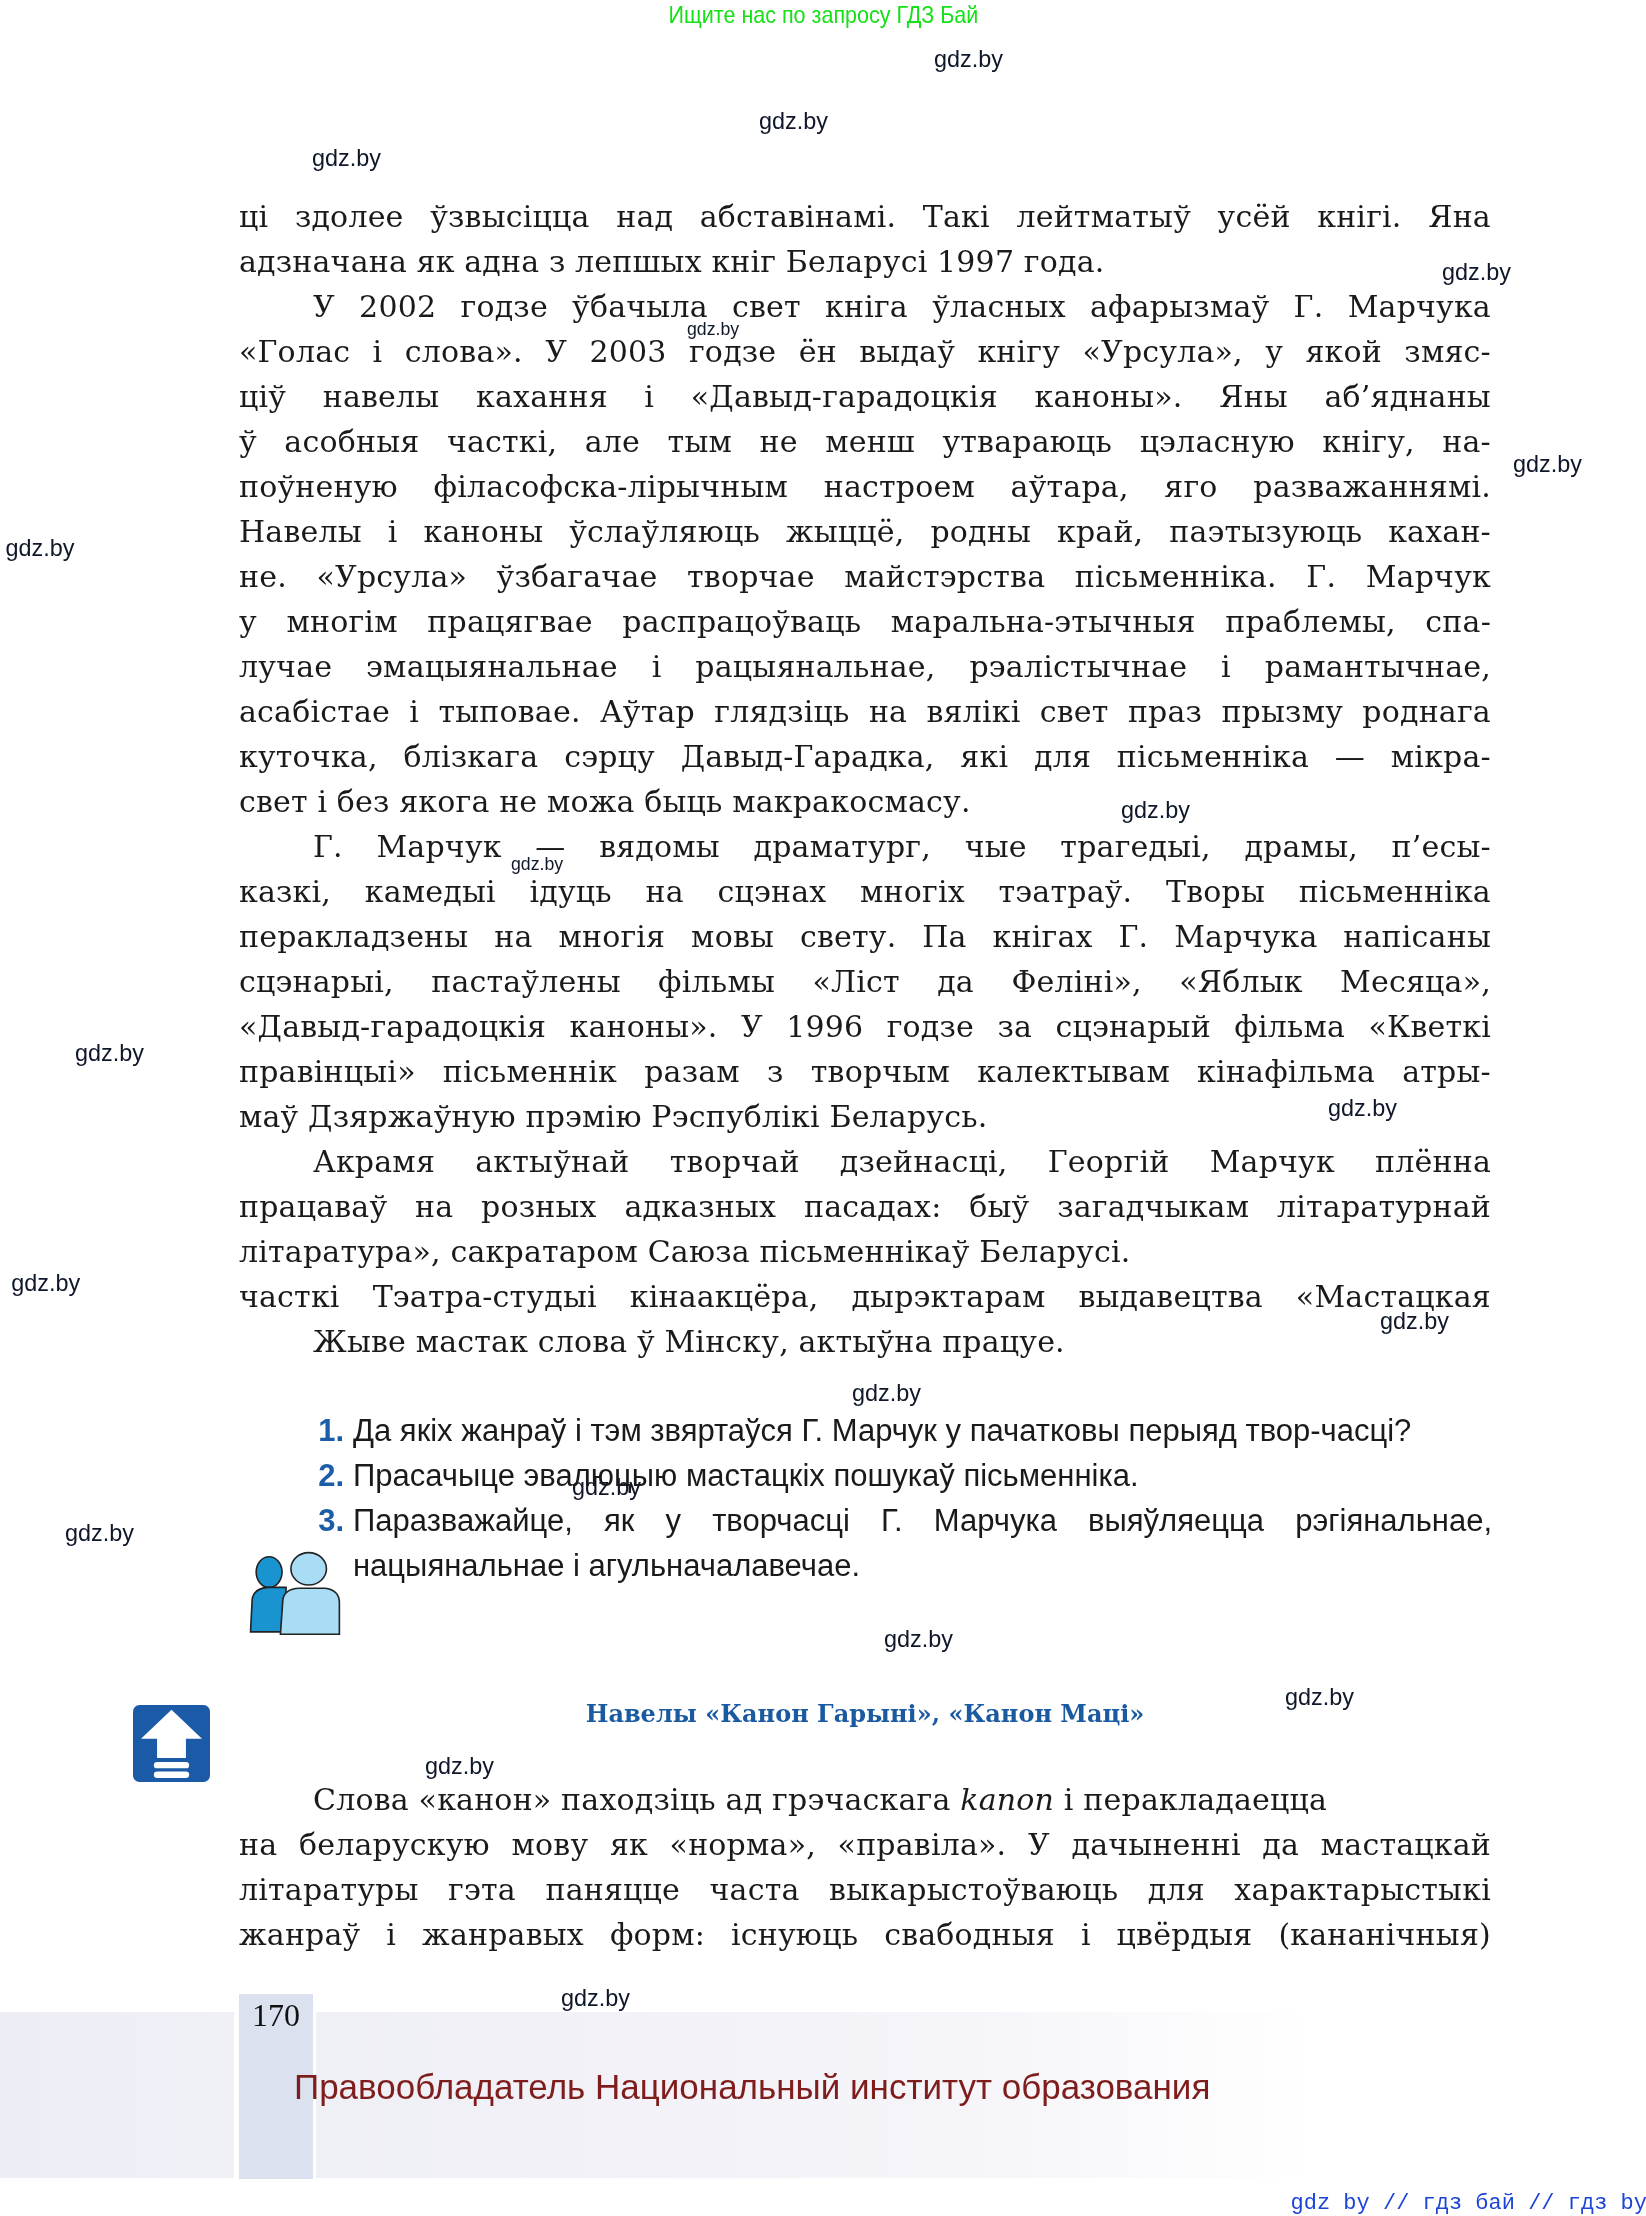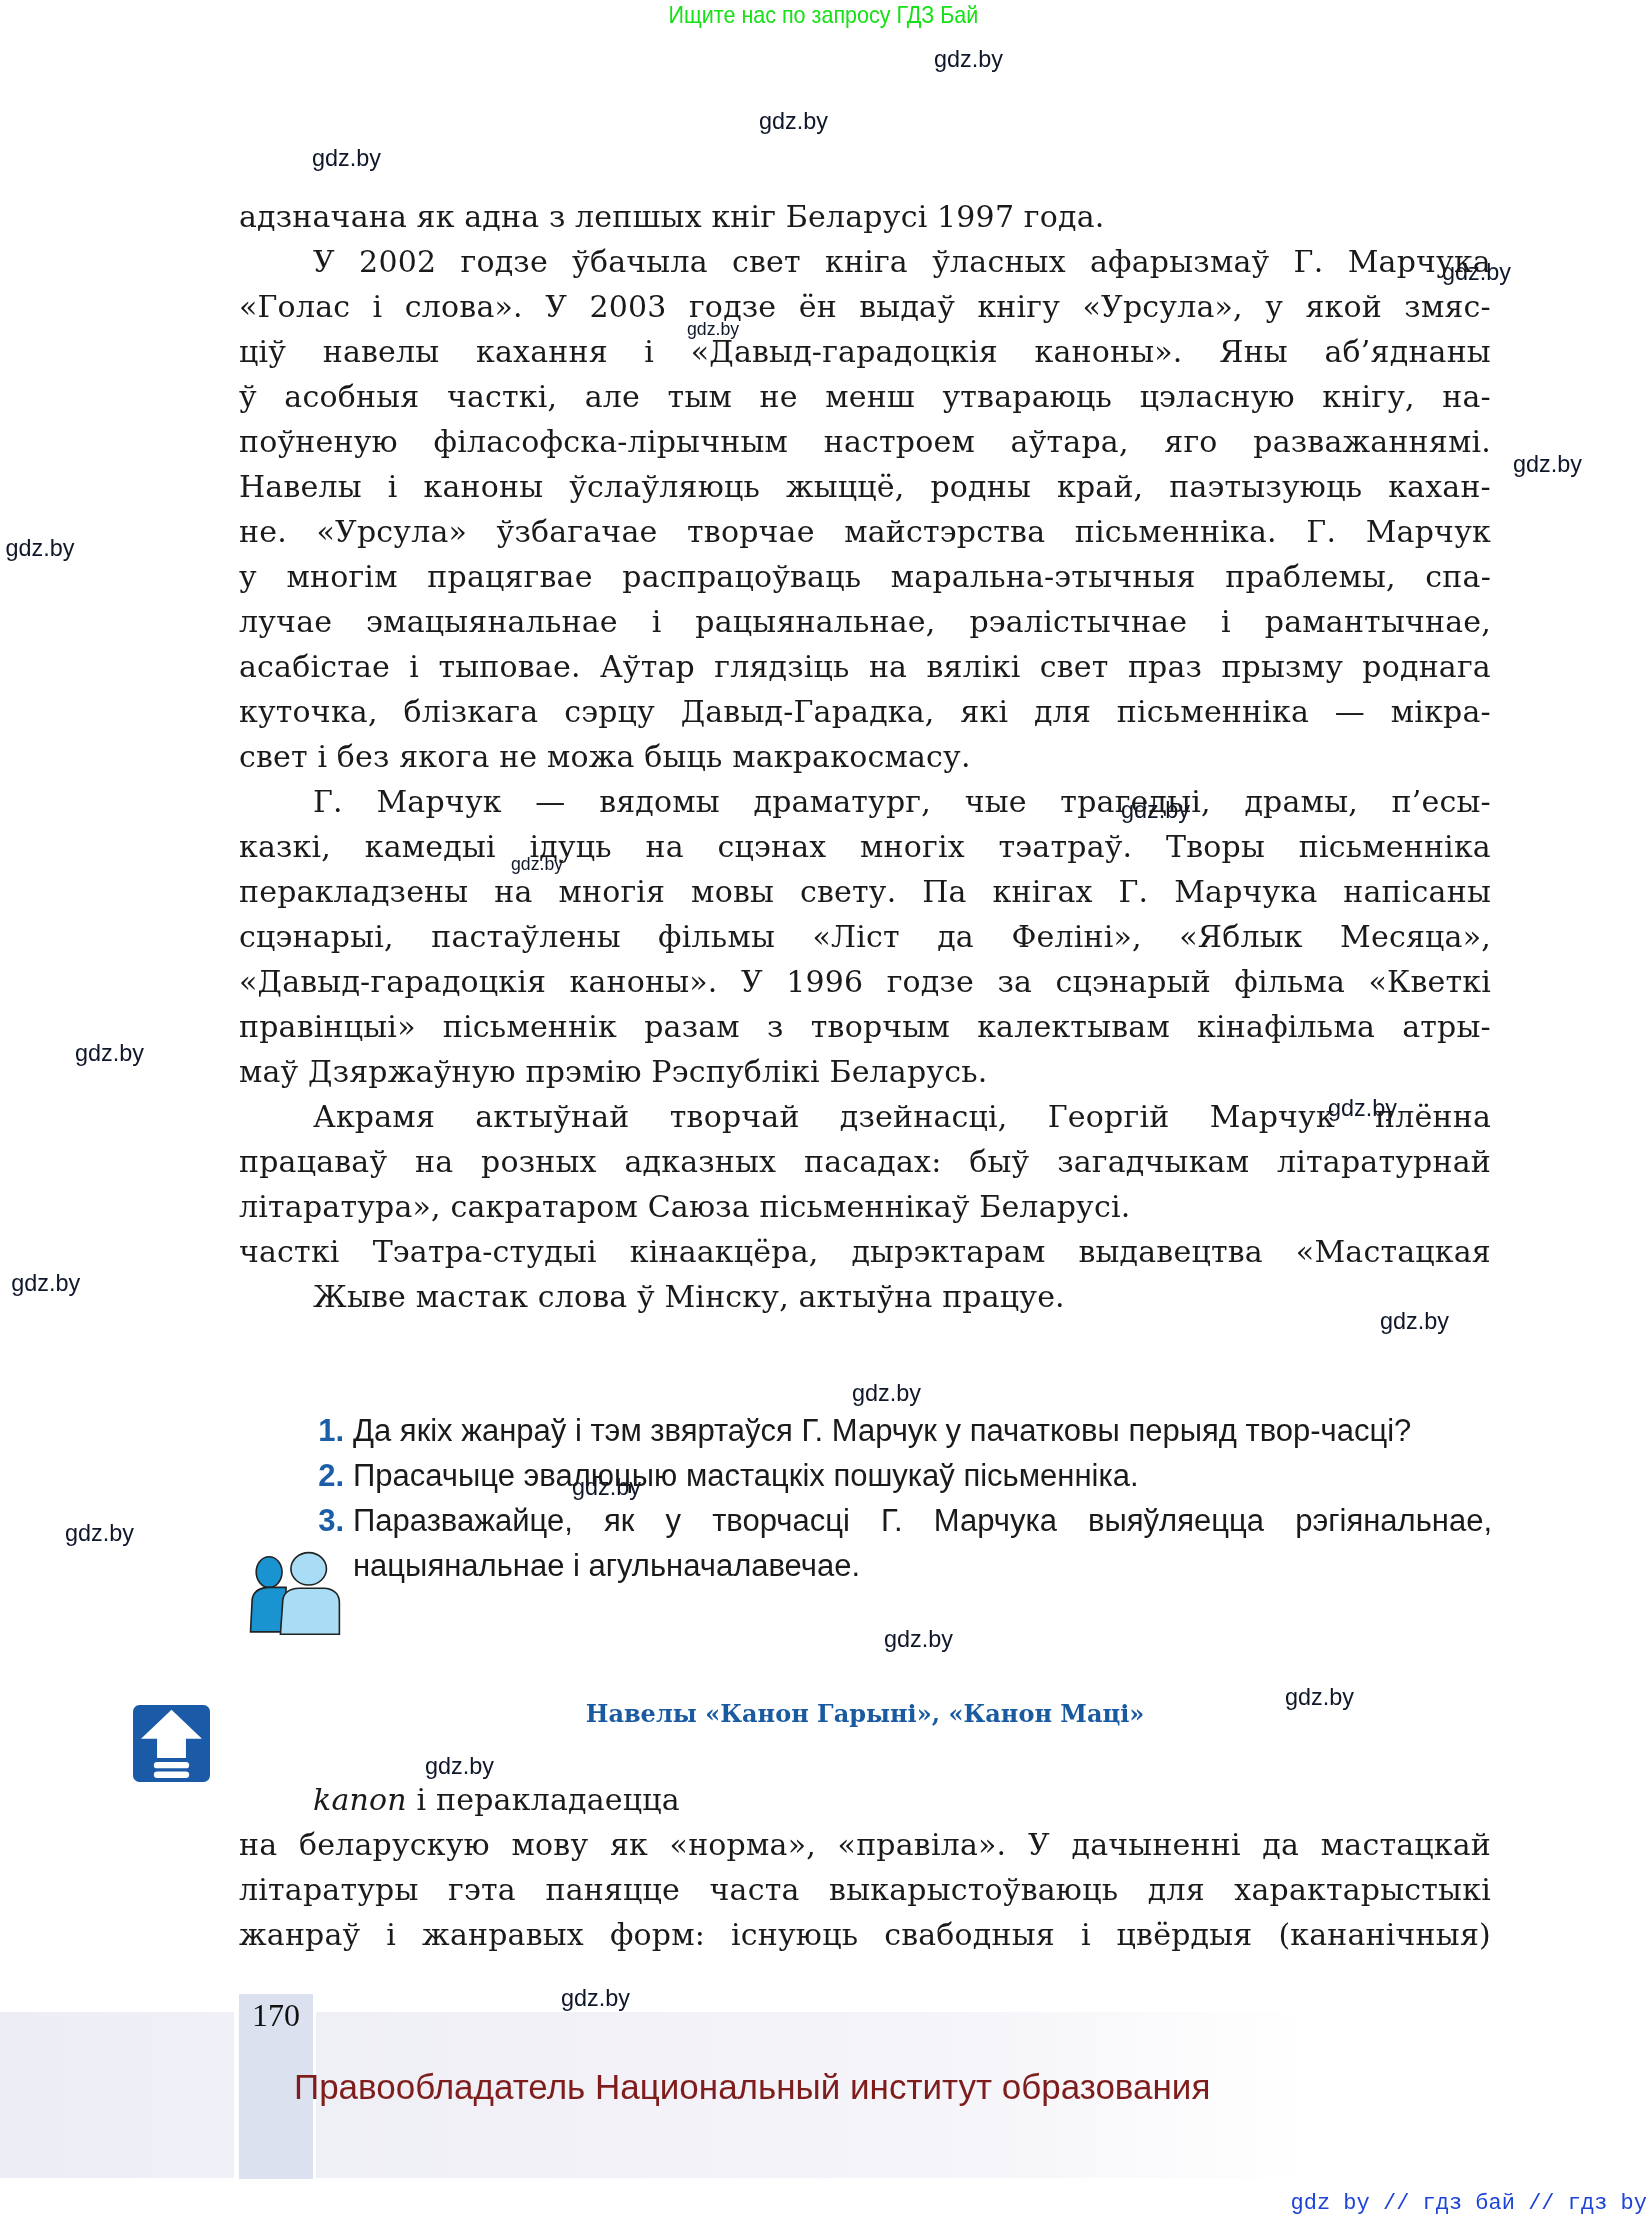--- a/index.html
+++ b/index.html
@@ -80,20 +80,32 @@
     <div class="abs wm" style="left: 884px; top: 1628px;">gdz.by</div>
     <div class="abs wm" style="left: 1285px; top: 1686px;">gdz.by</div>
     <div class="abs wm" style="left: 425px; top: 1755px;">gdz.by</div>
     <div class="abs wm" style="left: 561px; top: 1987px;">gdz.by</div>
     <div class="abs wm" style="left: 1464px; top: 2045px;">gdz.by</div>
     <div class="abs wm" style="left: 62px; top: 2091px;">gdz.by</div>
     <div class="abs wm" style="left: 1048px; top: 2139px;">gdz.by</div>
   </div>
 
 <div class="abs body-text" style="top:194px;" id="main-lines">
+    <div class="line">
+      <span class="w">ці</span>
+      <span class="w">здолее</span>
+      <span class="w">ўзвысіцца</span>
+      <span class="w">над</span>
+      <span class="w">абставінамі.</span>
+      <span class="w">Такі</span>
+      <span class="w">лейтматыў</span>
+      <span class="w">усёй</span>
+      <span class="w">кнігі.</span>
+      <span class="w">Яна</span>
+    </div>
     <div class="line last">
       <span class="w" style="margin-right: 0.32em;">адзначана</span>
       <span class="w" style="margin-right: 0.32em;">як</span>
       <span class="w" style="margin-right: 0.32em;">адна</span>
       <span class="w" style="margin-right: 0.32em;">з</span>
       <span class="w" style="margin-right: 0.32em;">лепшых</span>
       <span class="w" style="margin-right: 0.32em;">кніг</span>
       <span class="w" style="margin-right: 0.32em;">Беларусі</span>
       <span class="w" style="margin-right: 0.32em;">1997</span>
       <span class="w">года.</span>
@@ -376,20 +388,21 @@
     <polygon points="48,6 86,42 66,42 66,66 30,66 30,42 10,42" fill="#ffffff"></polygon>
     <rect x="26" y="71" width="44" height="8" rx="4" fill="#ffffff"></rect>
     <rect x="26" y="83" width="44" height="8" rx="4" fill="#ffffff"></rect>
   </svg>
 </div>
 
 <div class="abs section-heading">Навелы «Канон Гарыні», «Канон Маці»</div>
 
 <div class="abs body-text" style="top:1777px;" id="section-lines">
     <div class="line indent" style="justify-content: flex-start;">
+      <span style="white-space: pre;">Слова «канон» паходзіць ад грэчаскага </span>
       <i>kanon</i>
       <span style="white-space: pre;"> і перакладаецца</span>
     </div>
     <div class="line">
       <span class="w">на</span>
       <span class="w">беларускую</span>
       <span class="w">мову</span>
       <span class="w">як</span>
       <span class="w">«норма»,</span>
       <span class="w">«правіла».</span>

